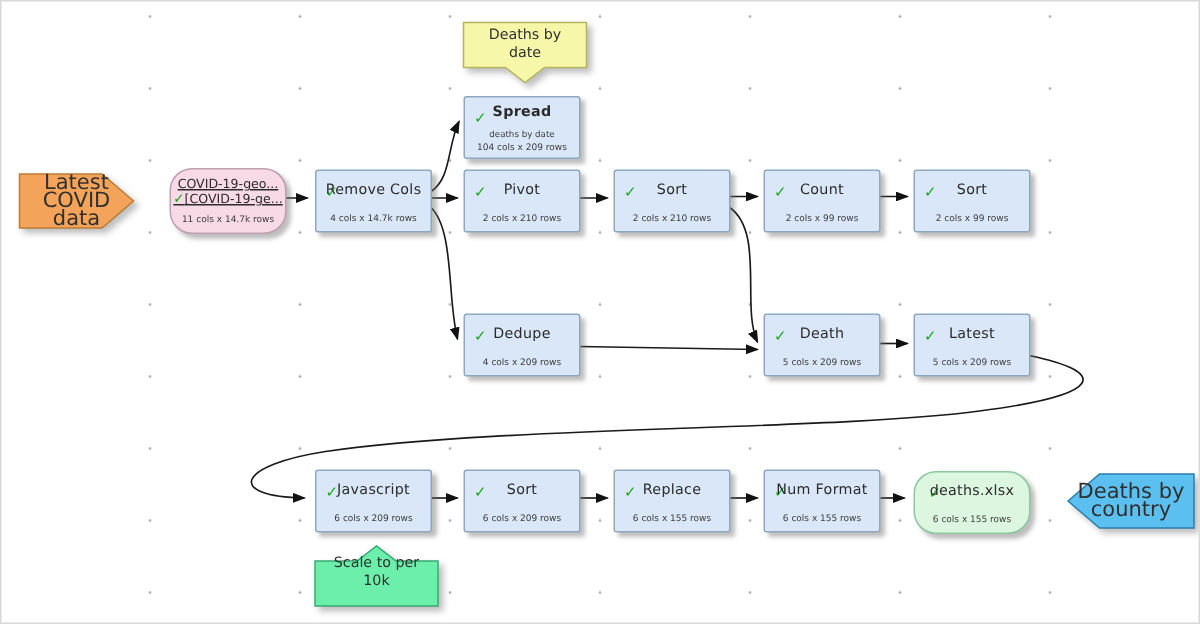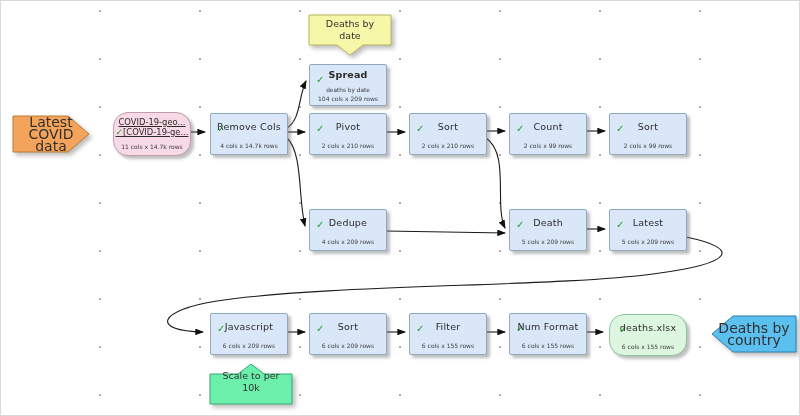--- a/index.html
+++ b/index.html
@@ -191,21 +191,21 @@
   </div>
 
   <div class="node" style="left:308px;top:312px">
     <span class="check">✓</span>
     <div class="ntitle">Sort</div>
     <div class="nstats">6 cols x 209 rows</div>
   </div>
 
   <div class="node" style="left:408px;top:312px">
     <span class="check">✓</span>
-    <div class="ntitle">Filter</div>
+    <div class="ntitle">Replace</div>
     <div class="nstats">6 cols x 155 rows</div>
   </div>
 
   <div class="node" style="left:508px;top:312px">
     <span class="check">✓</span>
     <div class="ntitle">Num Format</div>
     <div class="nstats">6 cols x 155 rows</div>
   </div>
 
   <div class="node rounded out" style="left:608px;top:313px">

